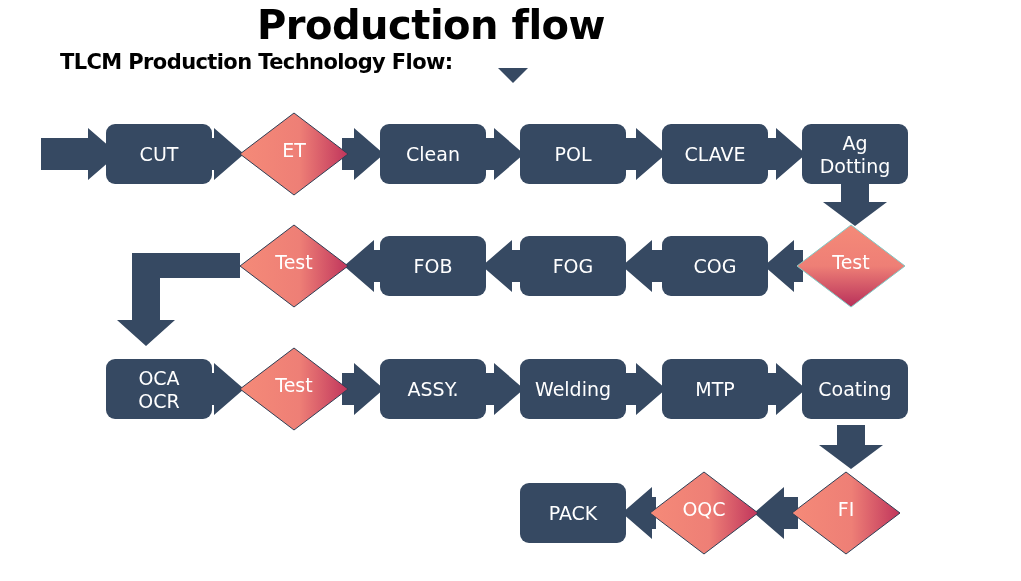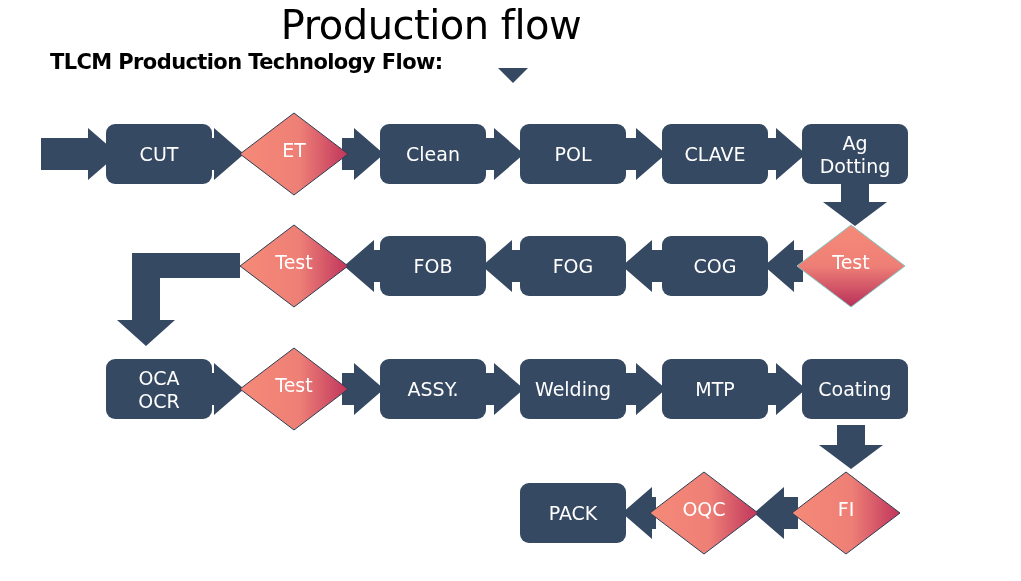--- a/index.html
+++ b/index.html
@@ -1,20 +1,20 @@
 <!DOCTYPE html>
 <html><head>
 <meta charset="utf-8">
 <style>
   html, body { margin: 0; padding: 0; background: #ffffff; }
   body { width: 1021px; height: 581px; position: relative; overflow: hidden;
          font-family: "DejaVu Sans", "Liberation Sans", sans-serif; }
   .title { position: absolute; left: 0; width: 862px; top: 2px; text-align: center;
-           font-size: 40px; font-weight: normal; color: #000; letter-spacing: -0.5px; }
-  .subtitle { position: absolute; left: 50px; top: 50px; font-size: 21px; font-weight: bold;
+           font-size: 40px; font-weight: bold; color: #000; letter-spacing: -0.5px; }
+  .subtitle { position: absolute; left: 60px; top: 50px; font-size: 21px; font-weight: bold;
               color: #000; letter-spacing: -0.6px; }
   svg.canvas { position: absolute; left: 0; top: 0; }
   .lbl { font-family: "DejaVu Sans", "Liberation Sans", sans-serif; font-size: 19px; fill: #ffffff; }
 </style>
 </head>
 <body>
 
 <div class="title">Production flow</div>
 <div class="subtitle">TLCM Production Technology Flow:</div>
 

